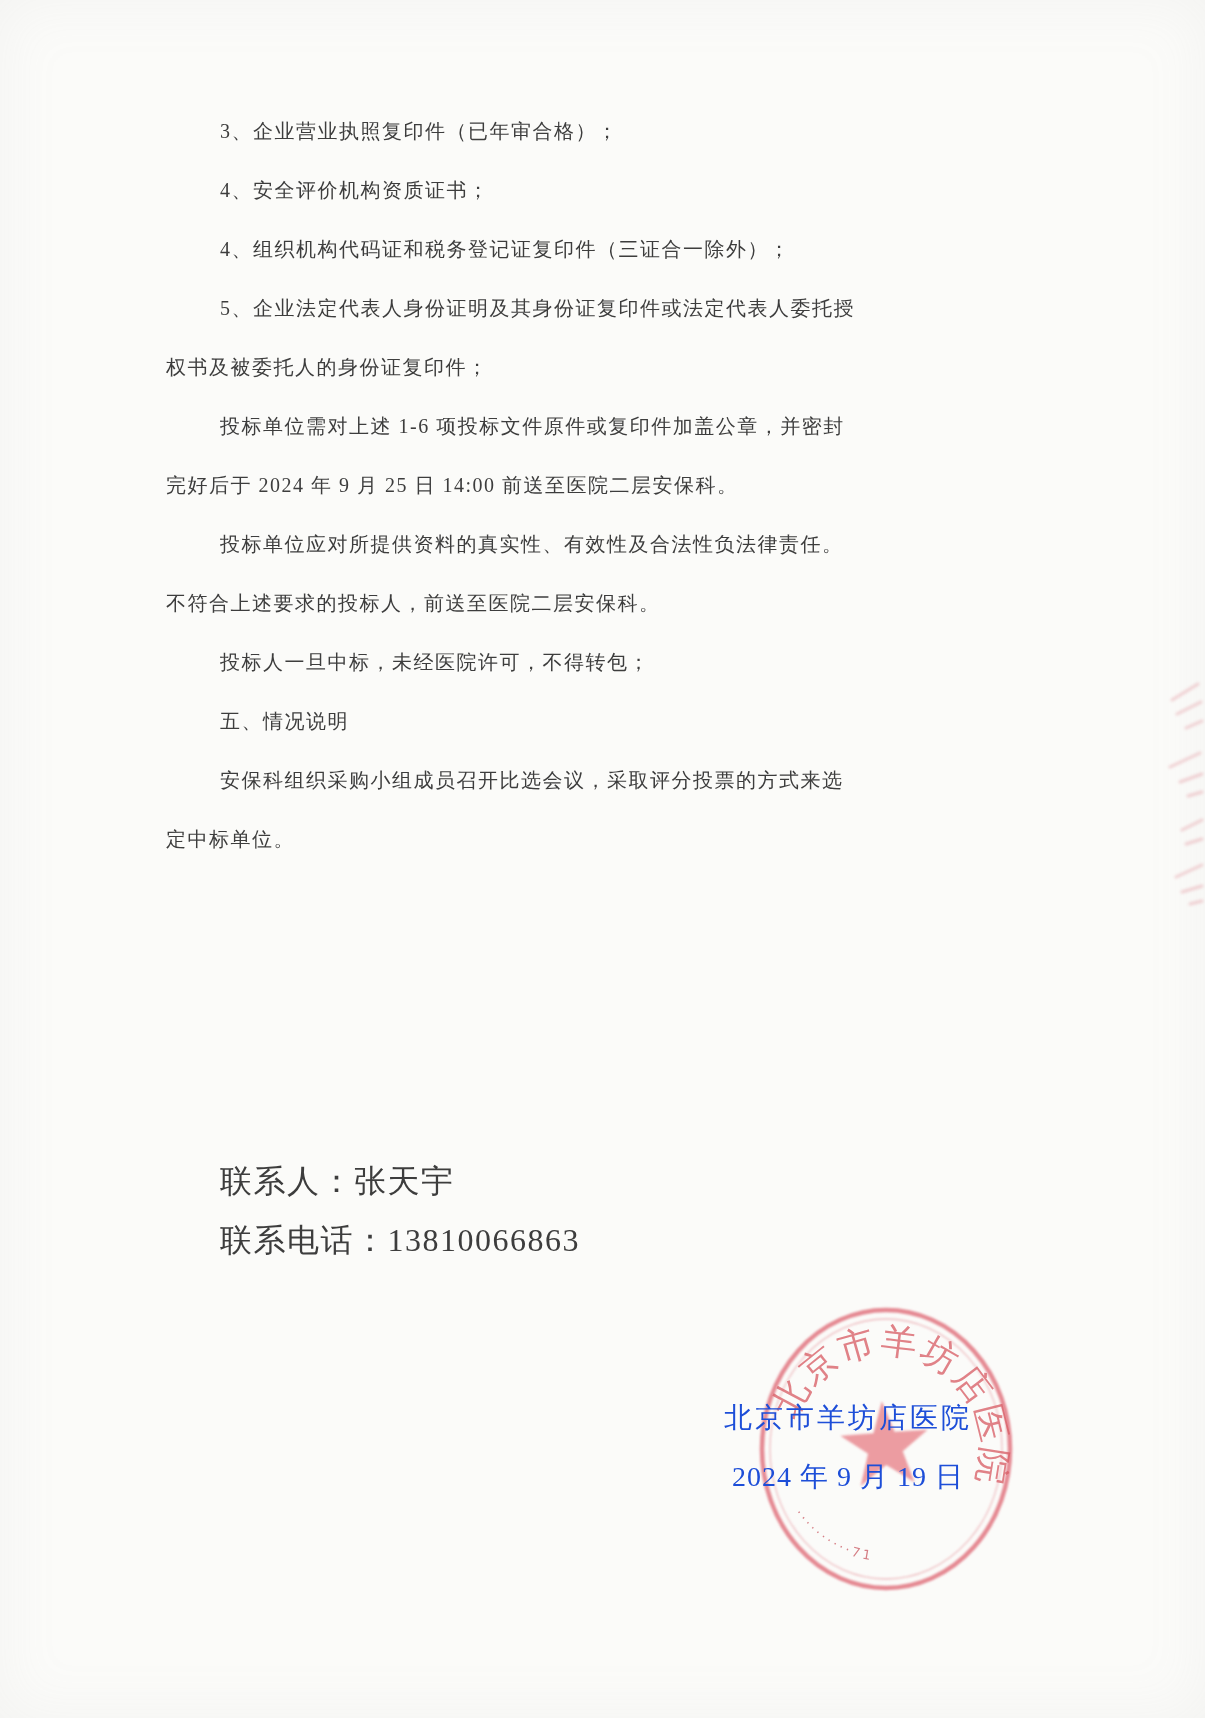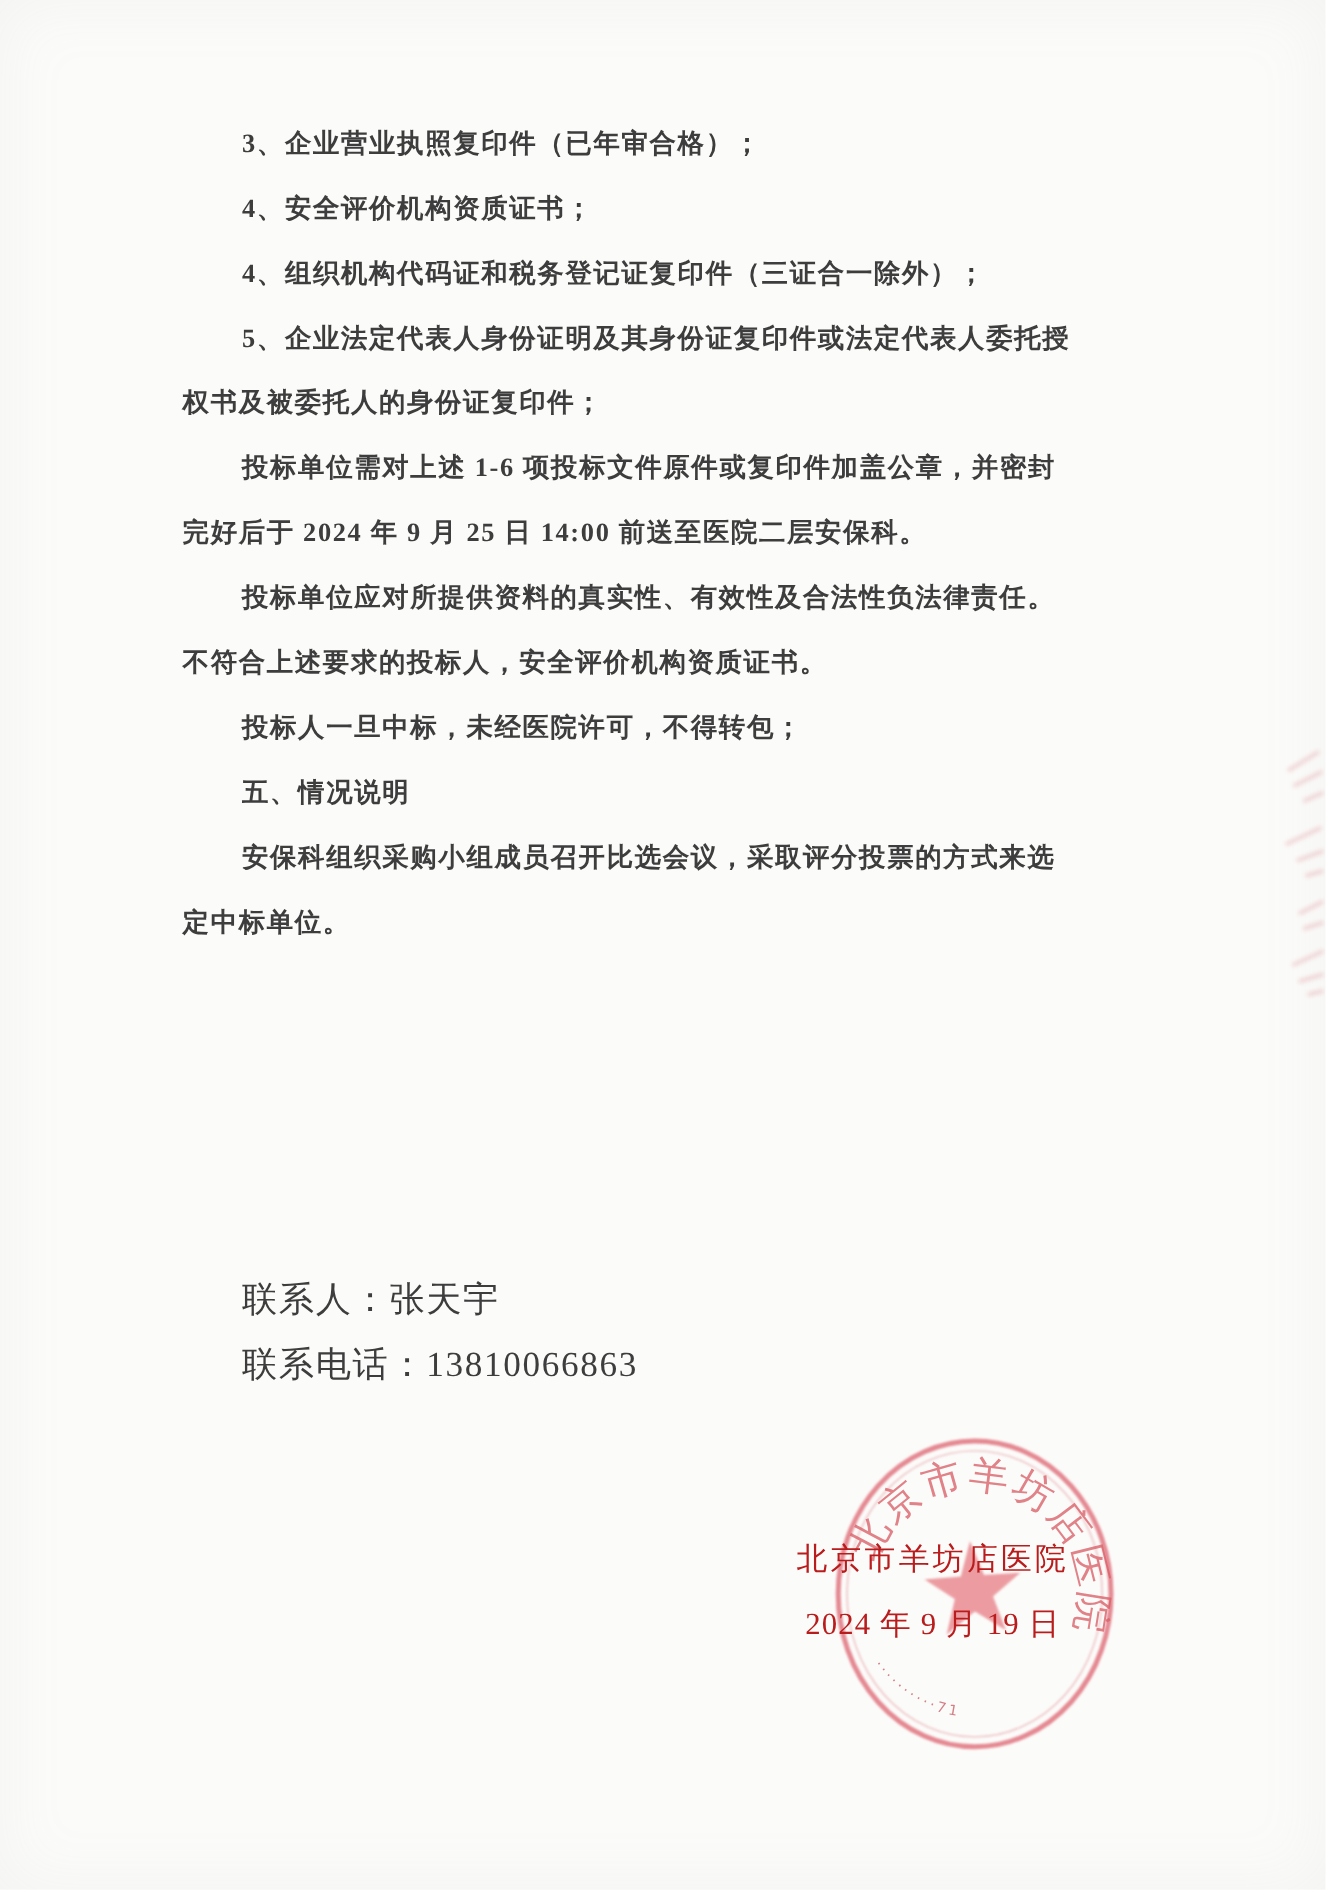--- a/index.html
+++ b/index.html
@@ -22,25 +22,24 @@
   .body-text {
     position: absolute;
     left: 166px;
     top: 102px;
     width: 935px;
     z-index: 3;
   }
   .line {
     height: 59px;
     line-height: 59px;
-    font-size: 24px;
+    font-size: 20px;
     letter-spacing: 1.5px;
     color: #3d3d3d;
     white-space: pre;
-    font-weight: bold;
   }
   .indent { padding-left: 54px; }
   .contact-line {
     position: absolute;
     left: 220px;
     height: 59px;
     line-height: 59px;
     font-size: 32px;
     letter-spacing: 1.5px;
     color: #3d3d3d;
@@ -50,21 +49,21 @@
   .contact-person { top: 1152px; }
   .contact-phone  { top: 1211px; }
   .sign-line {
     position: absolute;
     left: 648px;
     width: 400px;
     text-align: center;
     height: 59px;
     line-height: 59px;
     font-size: 28px;
-    color: #b91c1c;
+    color: #1d4ed8;
     z-index: 4;
     white-space: pre;
   }
   .sign-org  { top: 1388px; letter-spacing: 3px; }
   .sign-date { top: 1447px; letter-spacing: 1px; }
   .seal-svg {
     position: absolute;
     left: 690px;
     top: 1280px;
     z-index: 2;
@@ -96,21 +95,21 @@
 
   <div class="body-text">
     <div class="line indent">3、企业营业执照复印件（已年审合格）；</div>
     <div class="line indent">4、安全评价机构资质证书；</div>
     <div class="line indent">4、组织机构代码证和税务登记证复印件（三证合一除外）；</div>
     <div class="line indent">5、企业法定代表人身份证明及其身份证复印件或法定代表人委托授</div>
     <div class="line">权书及被委托人的身份证复印件；</div>
     <div class="line indent">投标单位需对上述 1-6 项投标文件原件或复印件加盖公章，并密封</div>
     <div class="line">完好后于 2024 年 9 月 25 日 14:00 前送至医院二层安保科。</div>
     <div class="line indent">投标单位应对所提供资料的真实性、有效性及合法性负法律责任。</div>
-    <div class="line">不符合上述要求的投标人，安全评价机构资质证书。</div>
+    <div class="line">不符合上述要求的投标人，前送至医院二层安保科。</div>
     <div class="line indent">投标人一旦中标，未经医院许可，不得转包；</div>
     <div class="line indent">五、情况说明</div>
     <div class="line indent">安保科组织采购小组成员召开比选会议，采取评分投票的方式来选</div>
     <div class="line">定中标单位。</div>
   </div>
 
   <div class="contact-line contact-person">联系人：张天宇</div>
   <div class="contact-line contact-phone">联系电话：13810066863</div>
 
   <svg class="seal-svg" width="350" height="340" viewBox="0 0 350 340">

